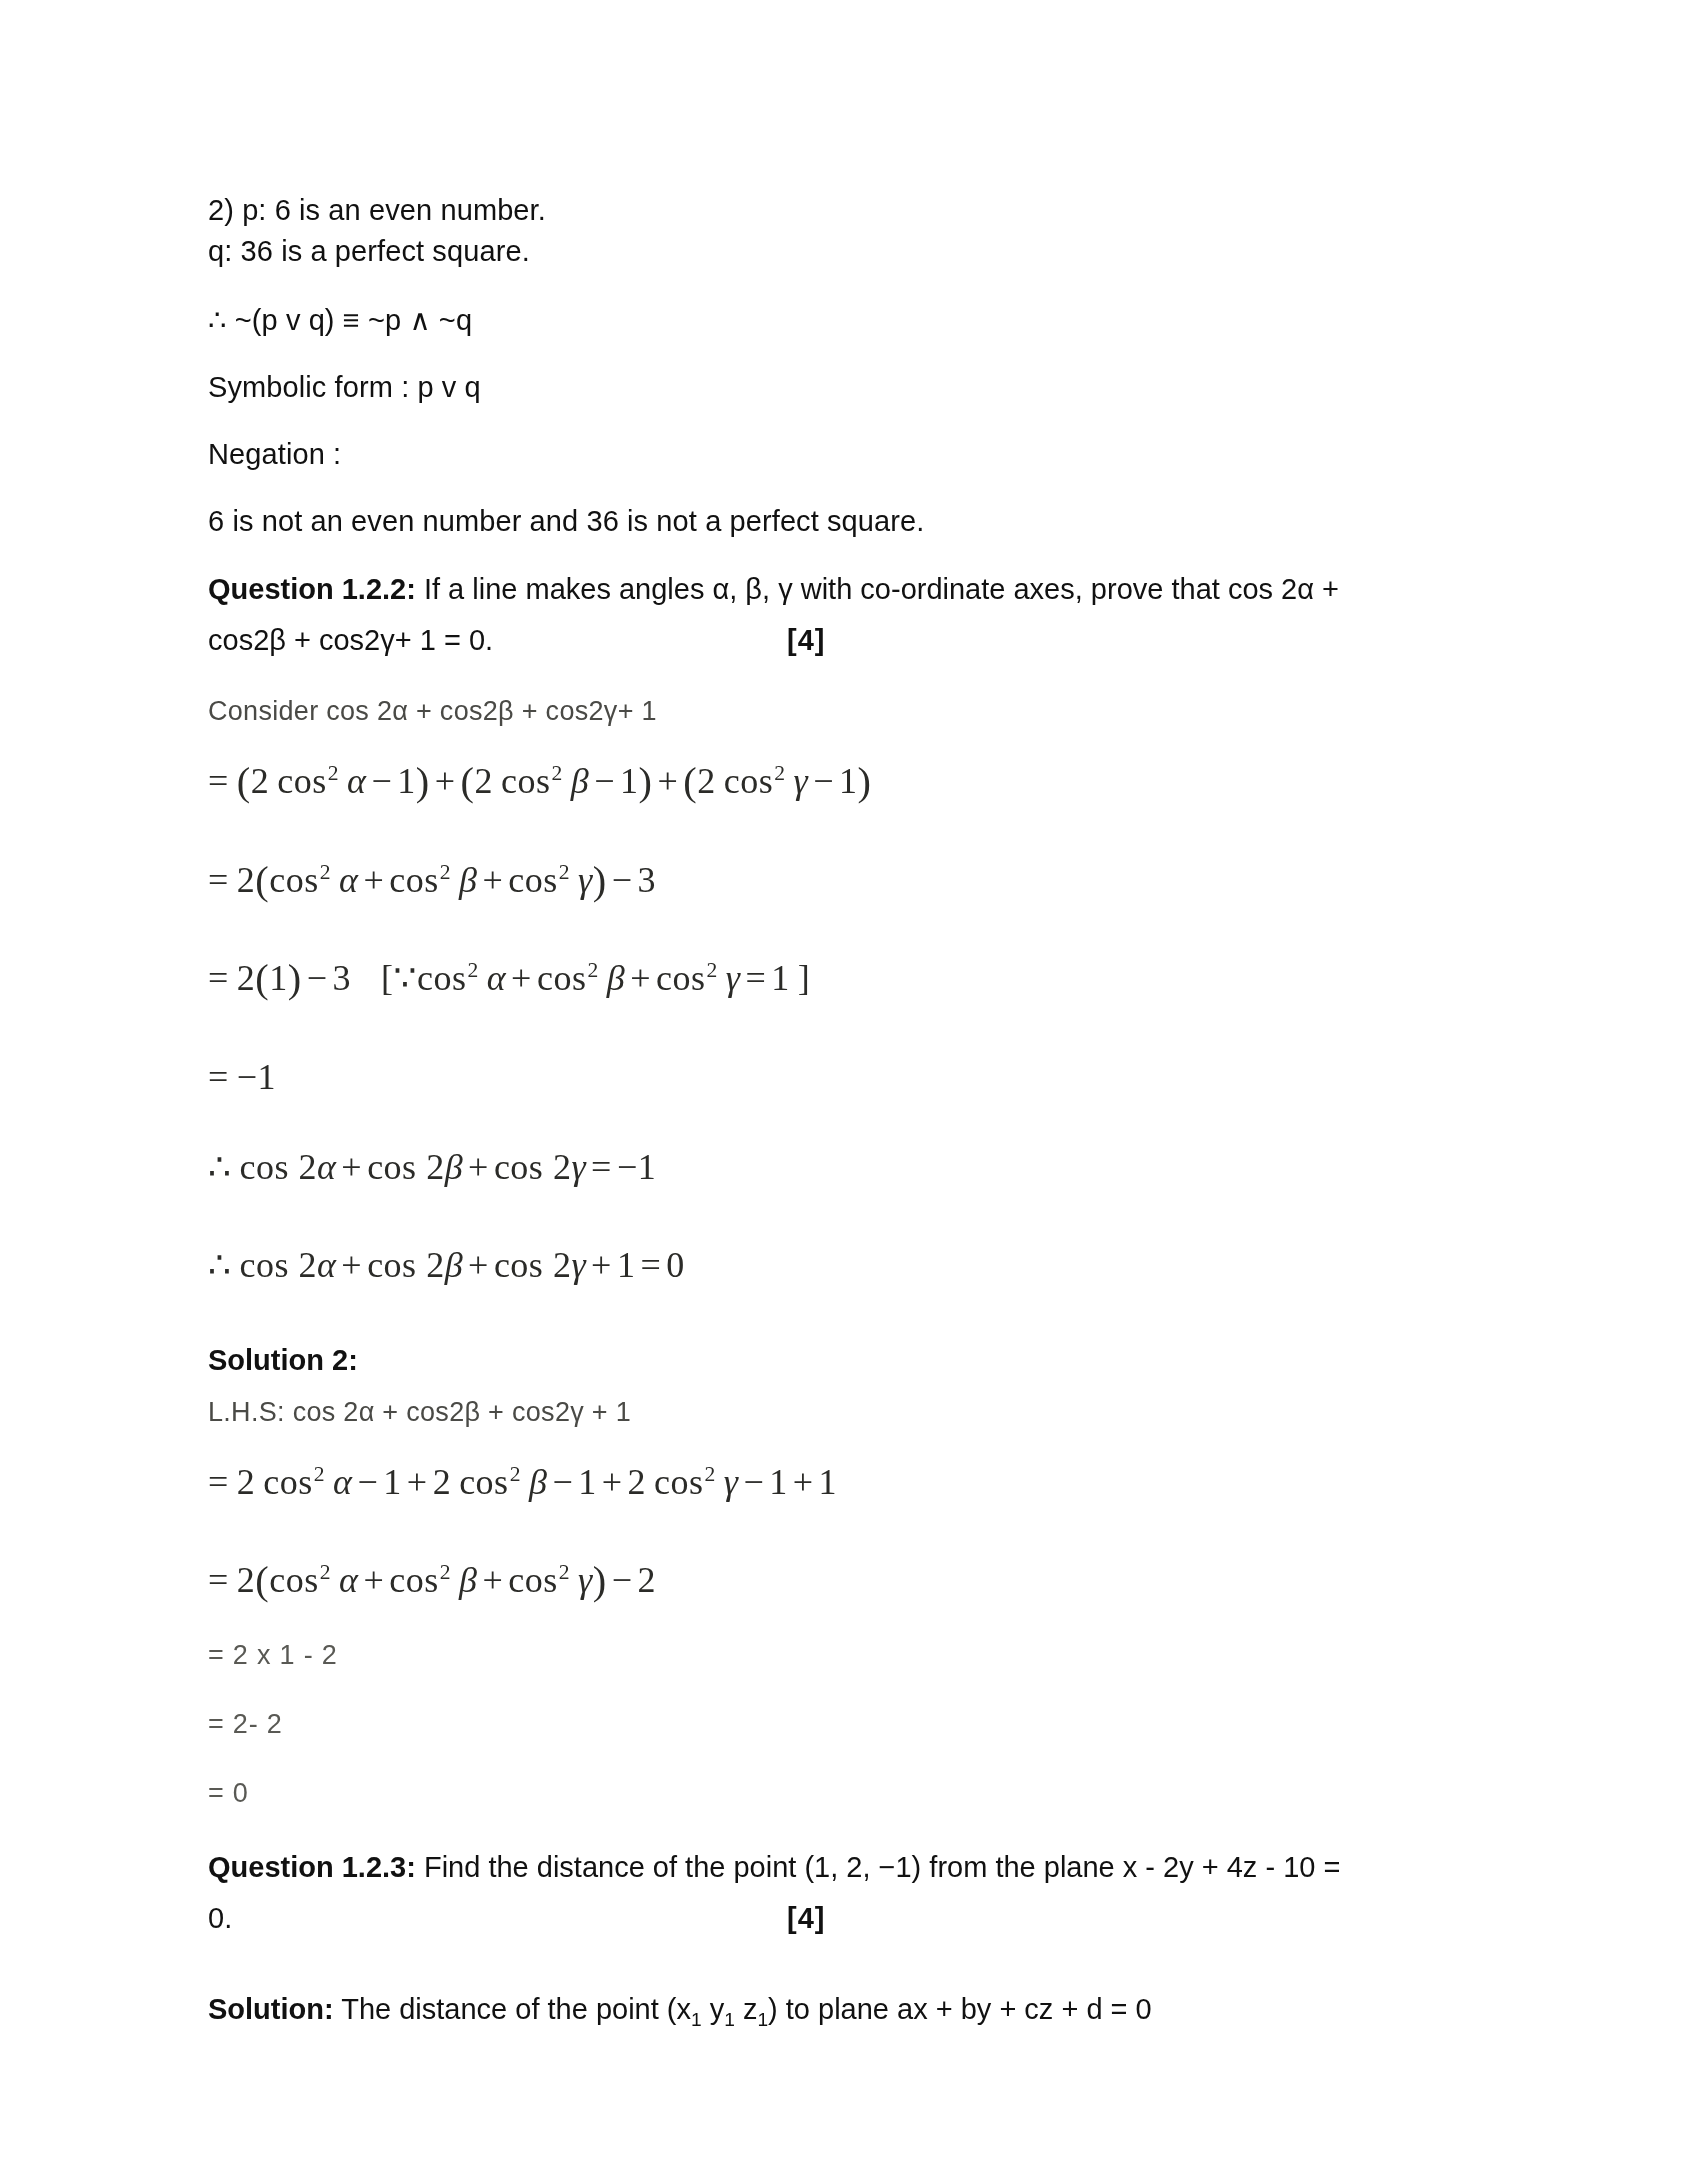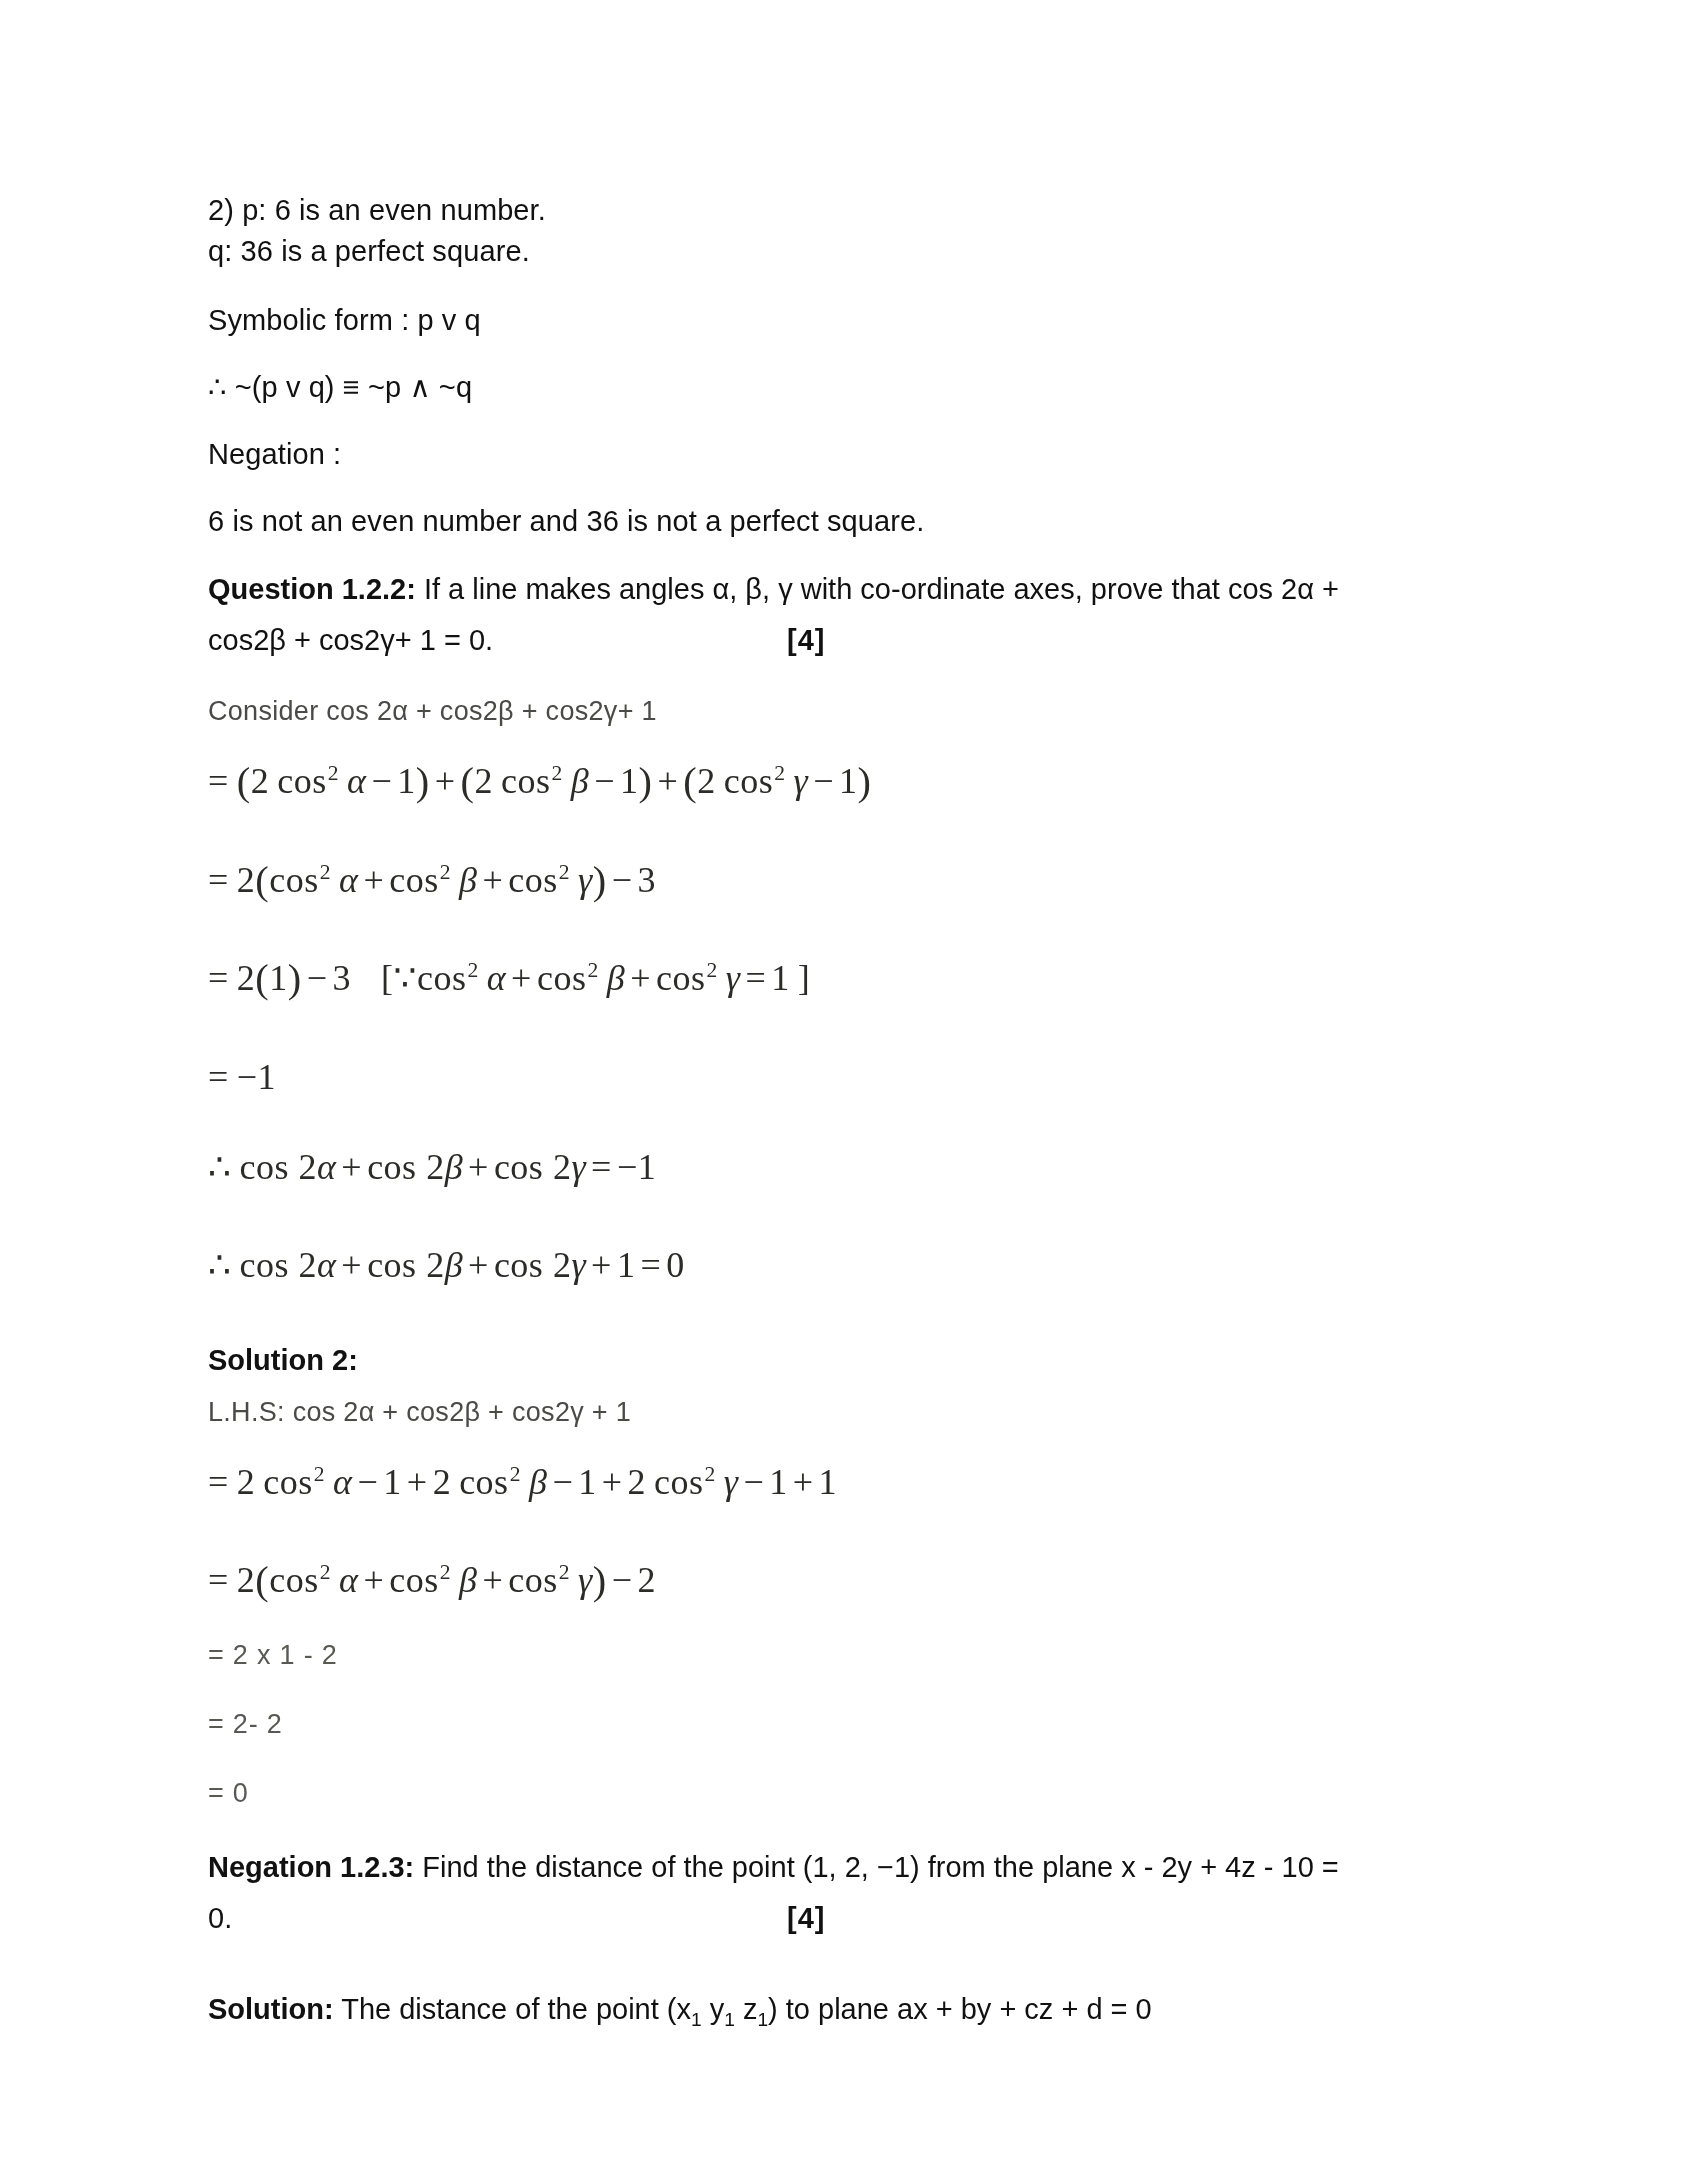--- a/index.html
+++ b/index.html
@@ -139,23 +139,23 @@
 </style>
 </head>
 <body>
 
 <div class="page">
   <div class="content">
 
     <p class="para tight">2) p: 6 is an even number.</p>
     <p class="para tight2">q: 36 is a perfect square.</p>
 
+    <p class="para">∴ ~(p v q) ≡ ~p ∧ ~q</p>
+
     <p class="para">Symbolic form : p v q</p>
-
-    <p class="para">∴ ~(p v q) ≡ ~p ∧ ~q</p>
 
     <p class="para">Negation :</p>
 
     <p class="para">6 is not an even number and 36 is not a perfect square.</p>
 
     <div class="qline">
       <span class="qlabel">Question 1.2.2:</span><span> If a line makes angles α, β, γ with co-ordinate axes, prove that cos 2α +</span>
     </div>
     <div class="marks-row">
       <span>cos2β + cos2γ+ 1 = 0.</span>
@@ -203,21 +203,21 @@
       =<span class="thin"></span>2<span class="paren">(</span><span class="fnname">cos</span><sup>2</sup><span class="thin"></span><span class="greek">α</span><span class="op">+</span><span class="fnname">cos</span><sup>2</sup><span class="thin"></span><span class="greek">β</span><span class="op">+</span><span class="fnname">cos</span><sup>2</sup><span class="thin"></span><span class="greek">γ</span><span class="paren">)</span><span class="op">−</span>2
     </div>
 
     <p class="step step-m">= 2 x 1 - 2</p>
     <p class="step step-m">= 2- 2</p>
     <p class="step step-m">= 0</p>
 
     <div class="spacer-md"></div>
 
     <div class="qline">
-      <span class="qlabel">Negation 1.2.3:</span><span> Find the distance of the point (1, 2, −1) from the plane x - 2y + 4z - 10 =</span>
+      <span class="qlabel">Question 1.2.3:</span><span> Find the distance of the point (1, 2, −1) from the plane x - 2y + 4z - 10 =</span>
     </div>
     <div class="marks-row">
       <span>0.</span>
       <span class="marks">[4]</span>
     </div>
 
     <div class="spacer-sm"></div>
 
     <div class="qline">
       <span class="qlabel">Solution:</span><span> The distance of the point (x<sub class="idx">1</sub> y<sub class="idx">1</sub> z<sub class="idx">1</sub>) to plane ax + by + cz + d = 0</span>

